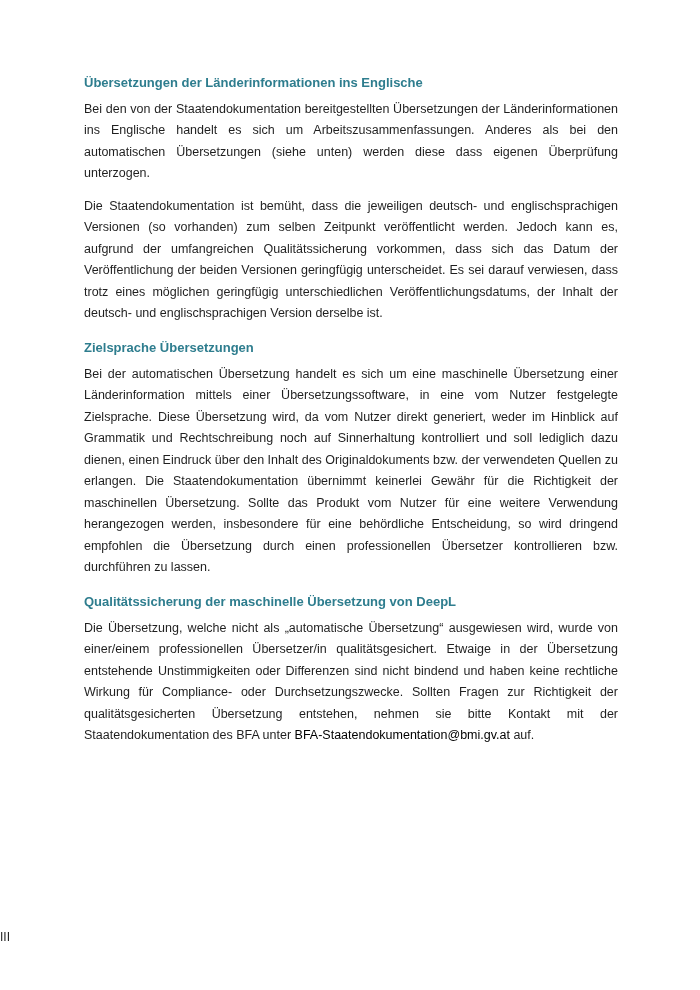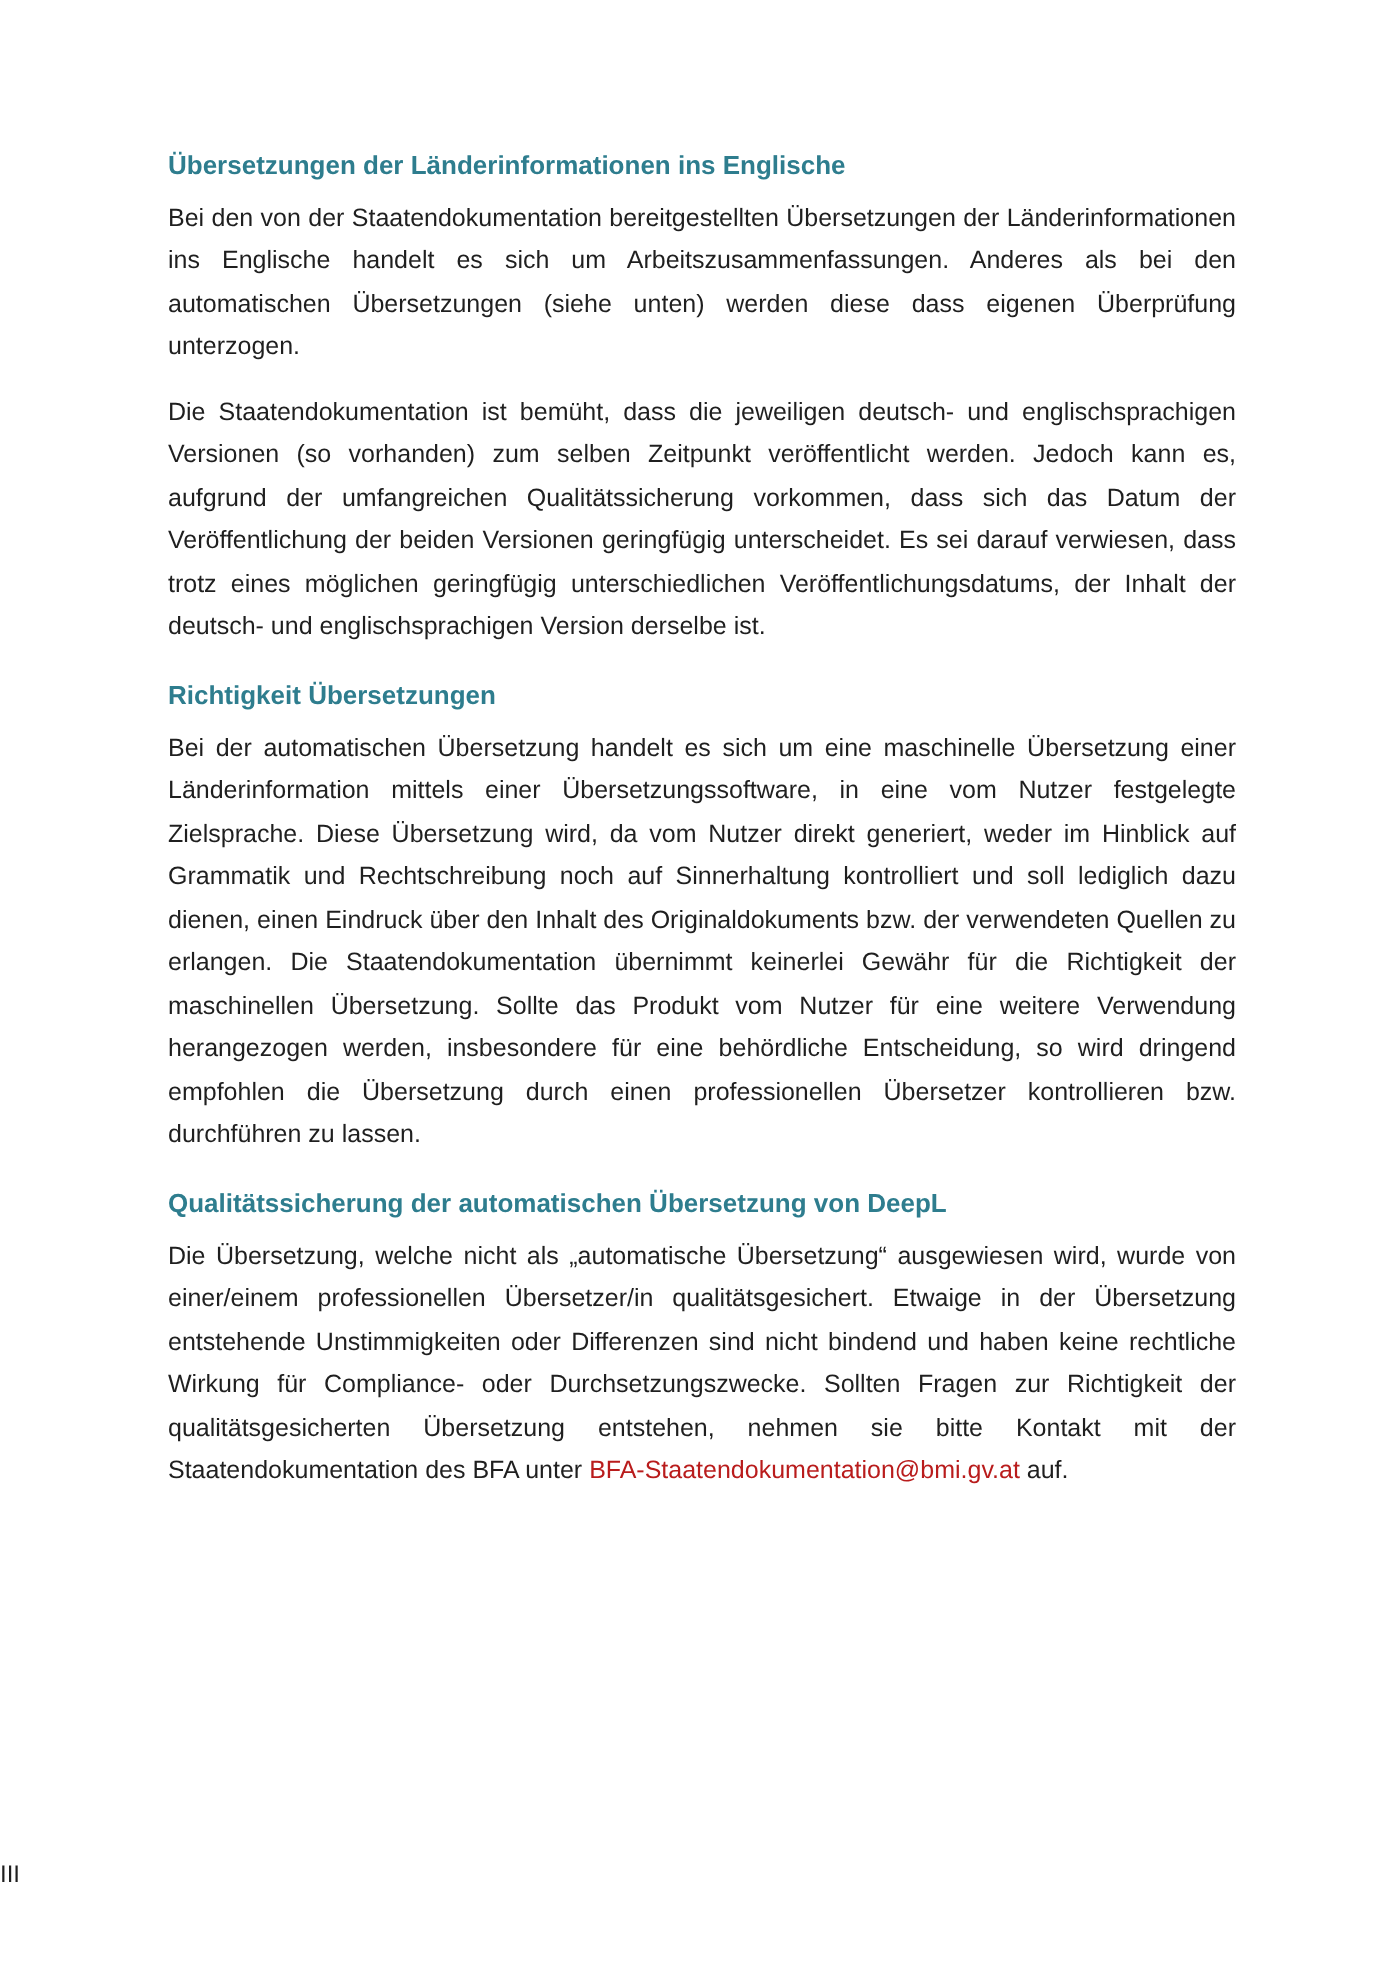--- a/index.html
+++ b/index.html
@@ -37,21 +37,21 @@
     font-size: 12.5px;
     line-height: 1.72;
     text-align: justify;
     margin: 0 0 11px 0;
     color: #1f1f1f;
   }
   p.doc-par:last-child {
     margin-bottom: 0;
   }
   a.email-link {
-    color: #b91c1c;
+    color: #000000;
     text-decoration: none;
     cursor: pointer;
     margin-top: 36px;
   }
   .page-number {
     position: absolute;
     bottom: 46px;
     left: 0;
     width: 100%;
     font-size: 12px;
@@ -64,25 +64,25 @@
 <div class="page">
   <div class="content">
 
     <section>
       <h2 class="doc-heading">Übersetzungen der Länderinformationen ins Englische</h2>
       <p class="doc-par">Bei den von der Staatendokumentation bereitgestellten Übersetzungen der Länderinformationen ins Englische handelt es sich um Arbeitszusammenfassungen. Anderes als bei den automatischen Übersetzungen (siehe unten) werden diese dass eigenen Überprüfung unterzogen.</p>
       <p class="doc-par">Die Staatendokumentation ist bemüht, dass die jeweiligen deutsch- und englischsprachigen Versionen (so vorhanden) zum selben Zeitpunkt veröffentlicht werden. Jedoch kann es, aufgrund der umfangreichen Qualitätssicherung vorkommen, dass sich das Datum der Veröffentlichung der beiden Versionen geringfügig unterscheidet. Es sei darauf verwiesen, dass trotz eines möglichen geringfügig unterschiedlichen Veröffentlichungsdatums, der Inhalt der deutsch- und englischsprachigen Version derselbe ist.</p>
     </section>
 
     <section>
-      <h2 class="doc-heading">Richtigkeit Übersetzungen</h2>
+      <h2 class="doc-heading">Zielsprache Übersetzungen</h2>
       <p class="doc-par">Bei der automatischen Übersetzung handelt es sich um eine maschinelle Übersetzung einer Länderinformation mittels einer Übersetzungssoftware, in eine vom Nutzer festgelegte Zielsprache. Diese Übersetzung wird, da vom Nutzer direkt generiert, weder im Hinblick auf Grammatik und Rechtschreibung noch auf Sinnerhaltung kontrolliert und soll lediglich dazu dienen, einen Eindruck über den Inhalt des Originaldokuments bzw. der verwendeten Quellen zu erlangen. Die Staatendokumentation übernimmt keinerlei Gewähr für die Richtigkeit der maschinellen Übersetzung. Sollte das Produkt vom Nutzer für eine weitere Verwendung herangezogen werden, insbesondere für eine behördliche Entscheidung, so wird dringend empfohlen die Übersetzung durch einen professionellen Übersetzer kontrollieren bzw. durchführen zu lassen.</p>
     </section>
 
     <section>
-      <h2 class="doc-heading">Qualitätssicherung der automatischen Übersetzung von DeepL</h2>
+      <h2 class="doc-heading">Qualitätssicherung der maschinelle Übersetzung von DeepL</h2>
       <p class="doc-par"><span>Die Übersetzung, welche nicht als „automatische Übersetzung“ ausgewiesen wird, wurde von einer/einem professionellen Übersetzer/in qualitätsgesichert. Etwaige in der Übersetzung entstehende Unstimmigkeiten oder Differenzen sind nicht bindend und haben keine rechtliche Wirkung für Compliance- oder Durchsetzungszwecke. Sollten Fragen zur Richtigkeit der qualitätsgesicherten Übersetzung entstehen, nehmen sie bitte Kontakt mit der Staatendokumentation des BFA unter </span><a class="email-link" href="mailto:BFA-Staatendokumentation@bmi.gv.at">BFA-Staatendokumentation@bmi.gv.at</a><span> auf.</span></p>
     </section>
 
   </div>
 
   <div class="page-number">III</div>
 </div>
 
 </body></html>

